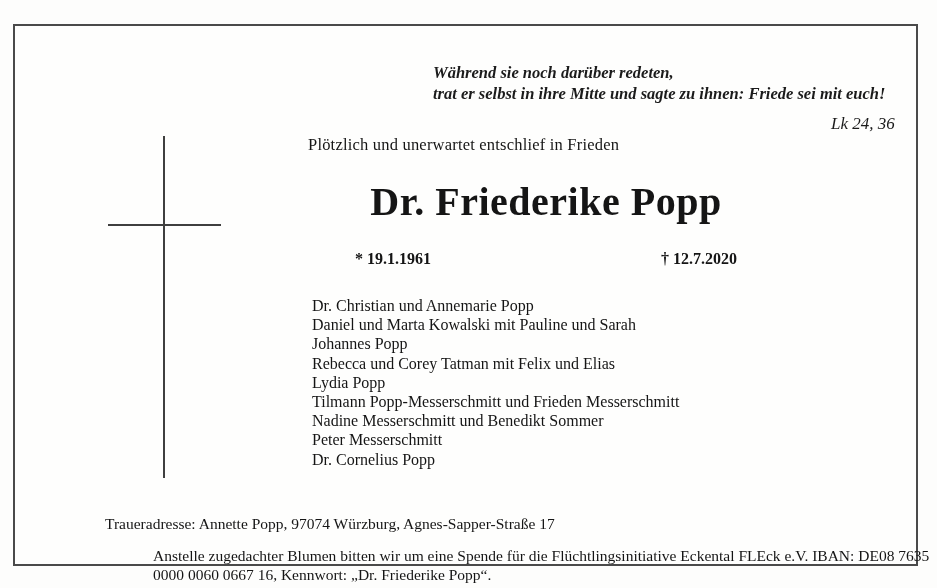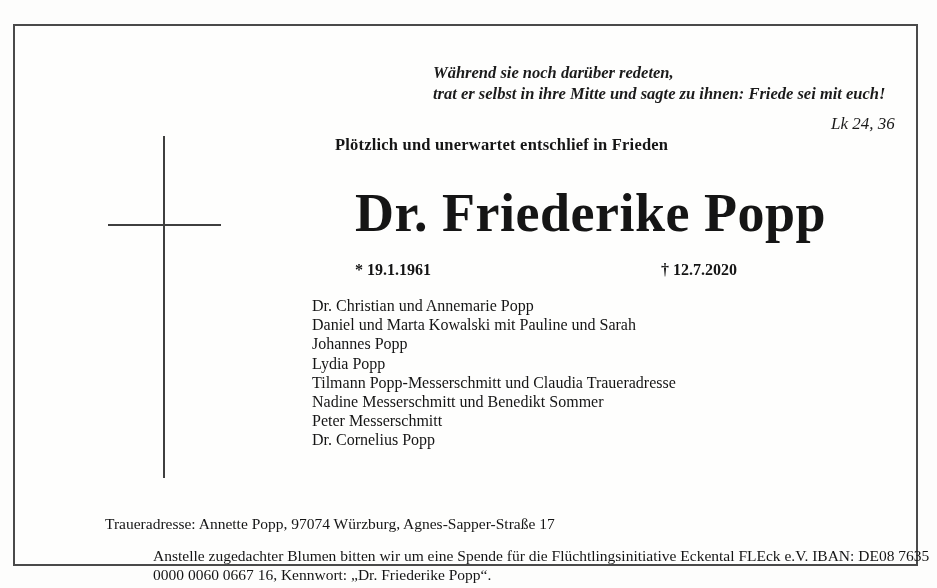--- a/index.html
+++ b/index.html
@@ -57,41 +57,40 @@
     position: absolute;
     left: 793px;
     top: 88px;
     font-style: italic;
     font-size: 17px;
     color: #1b1b1b;
     margin-left: 23px;
   }
   .intro {
     position: absolute;
-    left: 320px;
+    left: 293px;
     top: 109px;
     font-size: 16.5px;
-    font-weight: bold;
+    font-weight: normal;
     letter-spacing: 0.2px;
     white-space: nowrap;
   }
   .header-col {
     position: absolute;
     left: 340px;
     top: 152px;
     width: 382px;
     text-align: center;
   }
   .deceased-name {
-    font-size: 54px;
+    font-size: 40px;
     font-weight: bold;
     letter-spacing: 0.5px;
     line-height: 48px;
     white-space: nowrap;
-    margin-top: 11px;
   }
   .profession {
     margin-top: 10px;
     font-size: 15px;
     font-weight: bold;
     white-space: nowrap;
   }
   .dates-row {
     margin-top: 24px;
     display: flex;
@@ -150,22 +149,23 @@
       <div class="dates-row">
         <span>* 19.1.1961</span>
         <span>† 12.7.2020</span>
       </div>
     </div>
 
     <div class="mourners">
       <div>Dr. Christian und Annemarie Popp</div>
       <div>Daniel und Marta Kowalski mit Pauline und Sarah</div>
       <div>Johannes Popp</div>
+      <div>Rebecca und Corey Tatman mit Felix und Elias</div>
       <div>Lydia Popp</div>
-      <div>Tilmann Popp-Messerschmitt und Claudia Traueradresse</div>
+      <div>Tilmann Popp-Messerschmitt und Frieden Messerschmitt</div>
       <div>Nadine Messerschmitt und Benedikt Sommer</div>
       <div>Peter Messerschmitt</div>
       <div>Dr. Cornelius Popp</div>
     </div>
 
     <div class="address-line">Traueradresse: Annette Popp, 97074 Würzburg, Agnes-Sapper-Straße 17</div>
 
     <div class="donation-block">
       <div>Anstelle zugedachter Blumen bitten wir um eine Spende für die Flüchtlingsinitiative Eckental FLEck e.V. IBAN: DE08 7635</div>
       <div>0000 0060 0667 16, Kennwort: „Dr. Friederike Popp“.</div>

